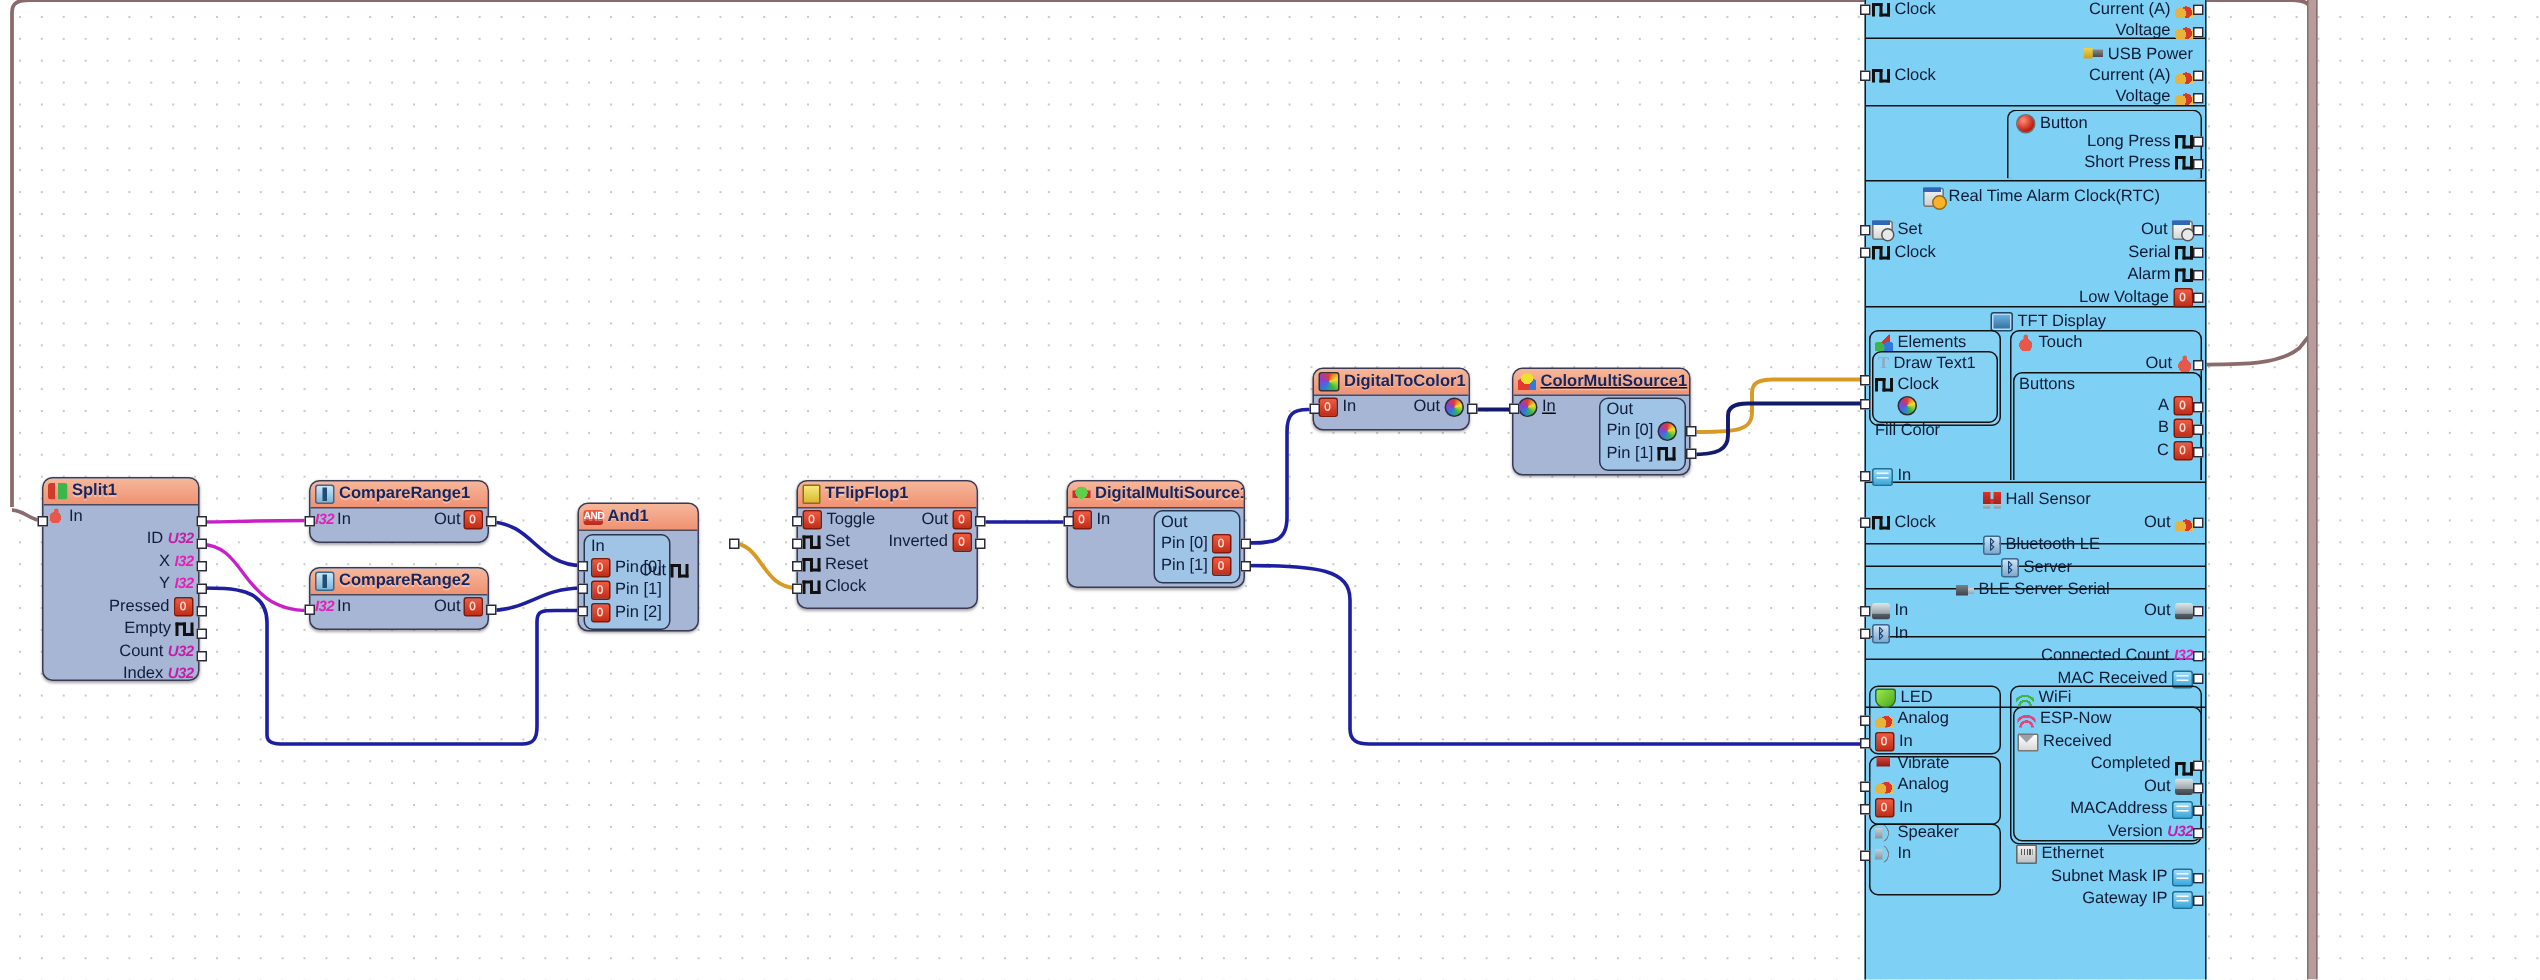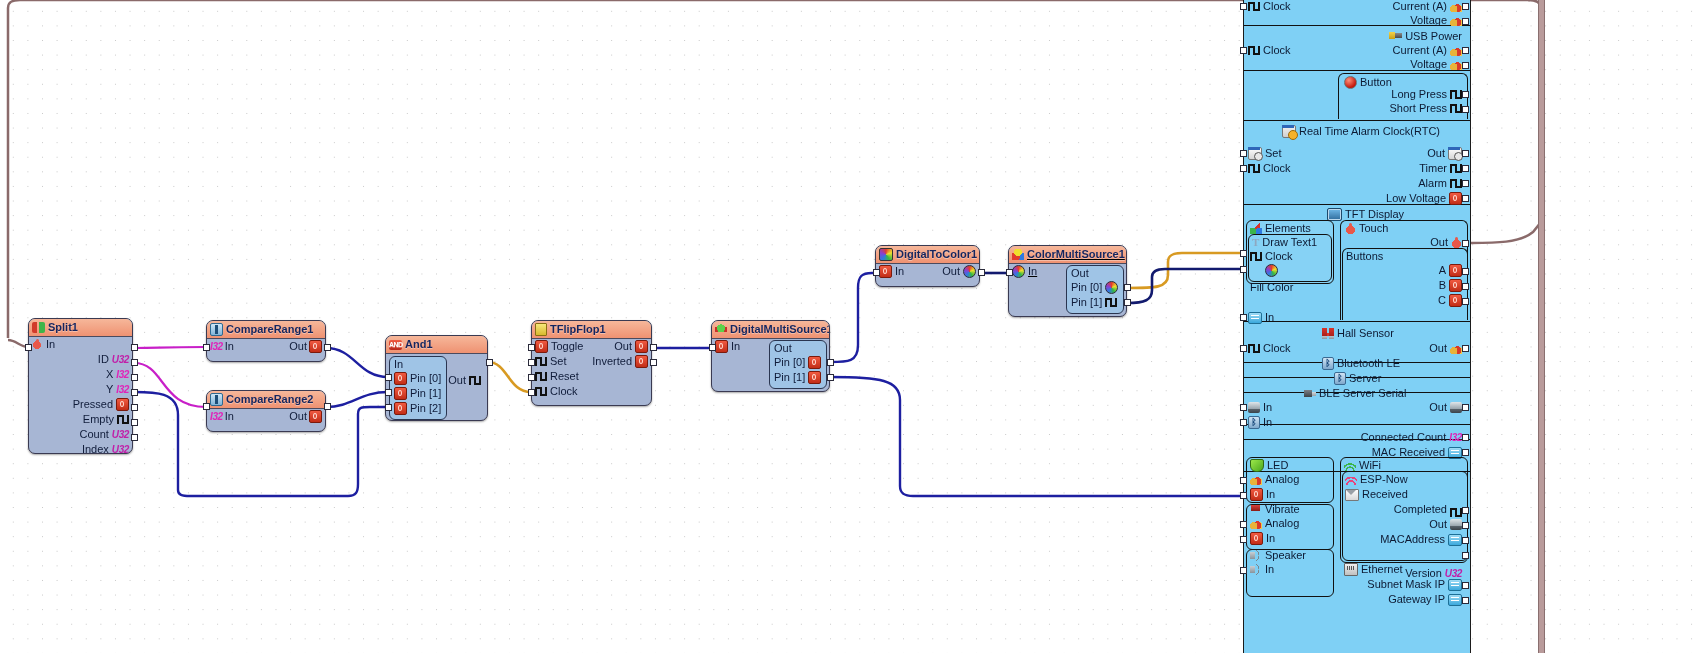--- a/index.html
+++ b/index.html
@@ -400,42 +400,42 @@
         <span style="display:flex;align-items:center;gap:2px;">
           <span>Out</span>
           <span class="g g-bool"></span>
         </span>
       </div>
     </div>
   </div>
   <div class="pp" style="left:203px;top:344px;"></div>
   <div class="pp" style="left:324px;top:344px;"></div>
 
-  <div class="node" style="left:206px;top:378px;width:120px;height:42px;margin-top:12px;">
+  <div class="node" style="left:206px;top:378px;width:120px;height:42px;">
     <div class="hdr">
       <span class="g g-cmp"></span>
       <span>CompareRange2</span>
     </div>
     <div class="body">
       <div class="row" style="justify-content:space-between;padding-right:3px;">
         <span style="display:flex;align-items:center;gap:2px;">
           <span class="g g-txt">I32</span>
           <span>In</span>
         </span>
         <span style="display:flex;align-items:center;gap:2px;">
           <span>Out</span>
           <span class="g g-bool"></span>
         </span>
       </div>
     </div>
   </div>
   <div class="pp" style="left:203px;top:403px;"></div>
   <div class="pp" style="left:324px;top:403px;"></div>
 
-  <div class="node" style="left:385px;top:335px;width:103px;height:86px;">
+  <div class="node" style="left:385px;top:335px;width:81px;height:86px;">
     <div class="hdr">
       <span class="g g-and">AND</span>
       <span>And1</span>
     </div>
     <div class="body">
       <div style="position:absolute;left:3px;top:2px;width:56px;height:62px;border:1px solid #2a3550;border-radius:6px;background:#9fc4e6;">
         <div class="row" style="height:14px;line-height:14px;padding-left:4px;">In</div>
         <div class="row" style="height:15px;line-height:15px;padding-left:4px;gap:3px;">
           <span class="g g-bool"></span>
           <span>Pin [0]</span>
@@ -638,21 +638,21 @@
     </div>
     <div class="prow l" style="left:4px;top:163px;">
       <span class="g g-clk"></span>
       <span>Clock</span>
     </div>
     <div class="prow r" style="top:148px;">
       <span>Out</span>
       <span class="g g-cal"></span>
     </div>
     <div class="prow r" style="top:163px;">
-      <span>Timer</span>
+      <span>Serial</span>
       <span class="g g-clk"></span>
     </div>
     <div class="prow r" style="top:178px;">
       <span>Alarm</span>
       <span class="g g-clk"></span>
     </div>
     <div class="prow r" style="top:193px;">
       <span>Low Voltage</span>
       <span class="g g-bool"></span>
     </div>
@@ -824,21 +824,21 @@
       <span class="g g-clk"></span>
     </div>
     <div class="prow r" style="top:519px;">
       <span>Out</span>
       <span class="g g-srv"></span>
     </div>
     <div class="prow r" style="top:534px;">
       <span>MACAddress</span>
       <span class="g g-str"></span>
     </div>
-    <div class="prow r" style="top:568px;margin-left:20px;">
+    <div class="prow r" style="top:549px;margin-left:20px;">
       <span>Version</span>
       <span class="g g-txt u32">U32</span>
     </div>
 
     <div class="prow" style="left:100px;top:564px;">
       <span class="g g-eth"></span>
       <span>Ethernet</span>
     </div>
     <div class="prow r" style="top:579px;">
       <span>Subnet Mask IP</span>

